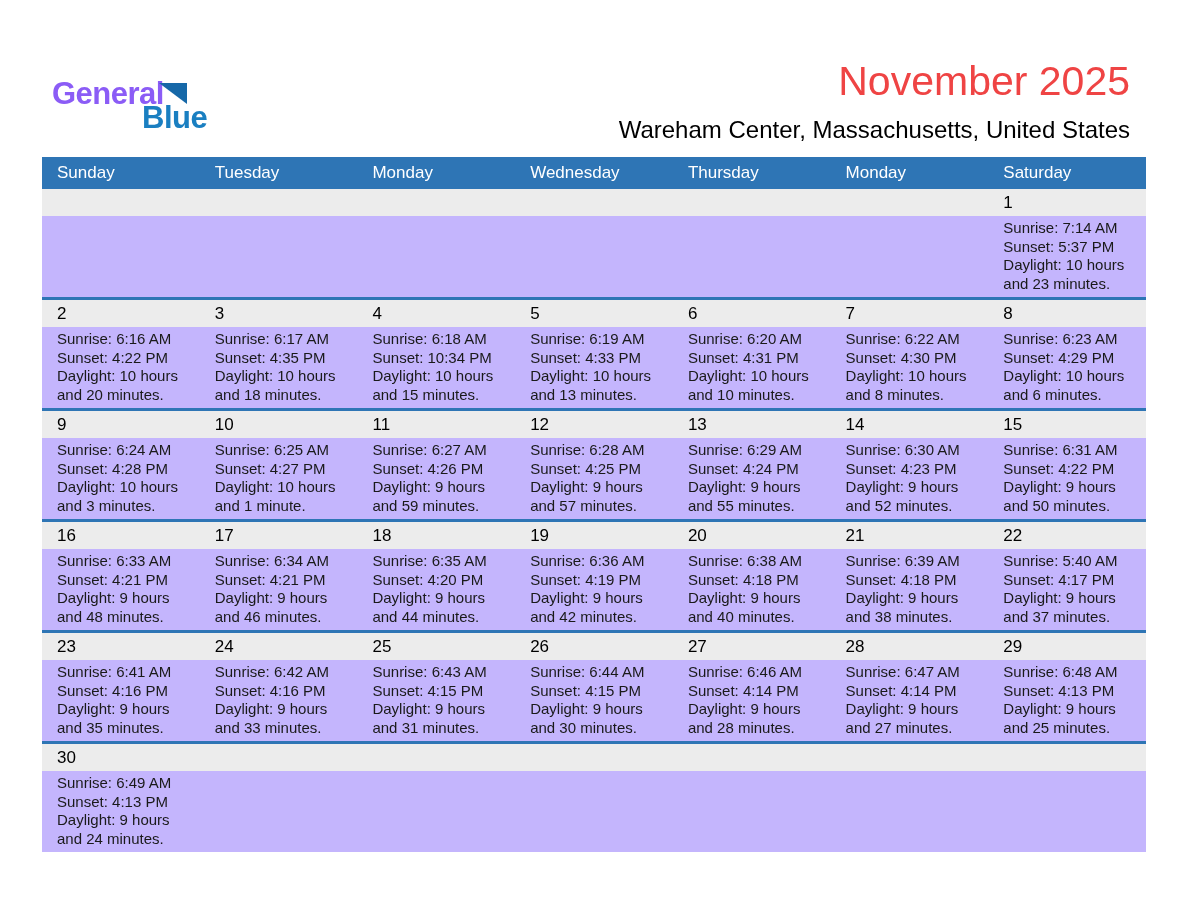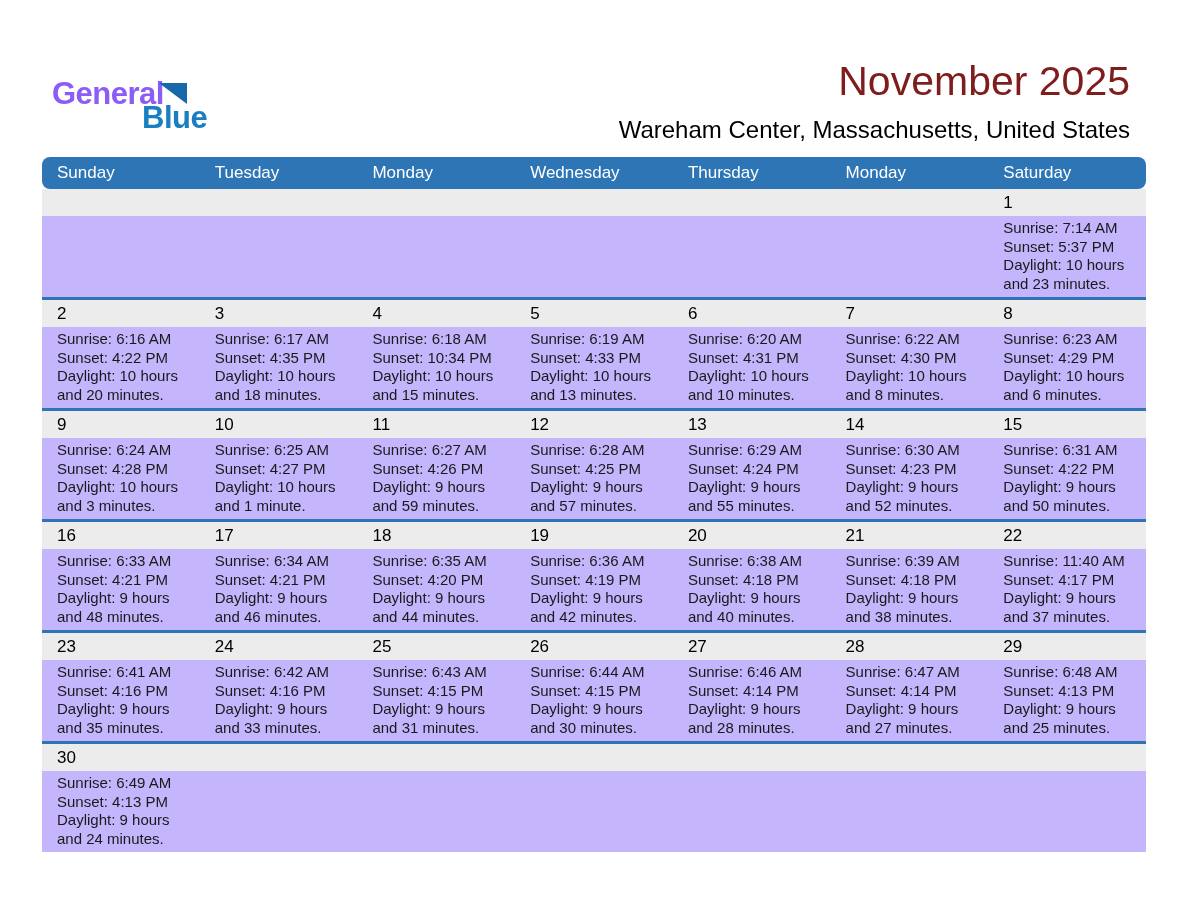--- a/index.html
+++ b/index.html
@@ -23,37 +23,36 @@
     background:#1668a8;
     clip-path:polygon(0 0, 100% 0, 100% 100%);
   }
   .logo-blue {
     position:absolute; left:90px; top:24px;
     font-size:31px; font-weight:600; letter-spacing:-0.5px; color:#1a7fc1;
   }
 
   .page-title {
     position:absolute; top:58px; right:58px;
-    font-size:41px; font-weight:400; color:#7f1d1d;
+    font-size:41px; font-weight:400; color:#ef4444;
     text-align:center; white-space:nowrap;
   }
   .page-subtitle {
     position:absolute; top:116px; right:58px;
     font-size:24px; font-weight:400; color:#000000;
     text-align:center; white-space:nowrap;
   }
 
   
   .calendar {
     position:absolute; left:42px; top:157px; width:1104px;
   }
   .weekday-header {
     display:flex; height:32px;
     background:#2e75b5;
-    border-radius:8px;
   }
   .weekday-header .wd {
     flex:1 1 0; color:#ffffff; font-size:17px; font-weight:400;
     padding-left:15px; display:flex; align-items:center;
     overflow:hidden; white-space:nowrap;
   }
 
   .week-row { width:100%; }
   .week-row.with-sep { border-bottom:3px solid #2e75b5; }
 
@@ -272,21 +271,21 @@
             <div class="cell-line">Daylight: 9 hours</div>
             <div class="cell-line">and 40 minutes.</div>
           </div>
           <div class="content-cell">
             <div class="cell-line">Sunrise: 6:39 AM</div>
             <div class="cell-line">Sunset: 4:18 PM</div>
             <div class="cell-line">Daylight: 9 hours</div>
             <div class="cell-line">and 38 minutes.</div>
           </div>
           <div class="content-cell">
-            <div class="cell-line">Sunrise: 11:40 AM</div>
+            <div class="cell-line">Sunrise: 5:40 AM</div>
             <div class="cell-line">Sunset: 4:17 PM</div>
             <div class="cell-line">Daylight: 9 hours</div>
             <div class="cell-line">and 37 minutes.</div>
           </div>
         </div>
       </div>
       <div class="week-row with-sep">
         <div class="day-band">
           <div class="band-cell">23</div>
           <div class="band-cell">24</div>

